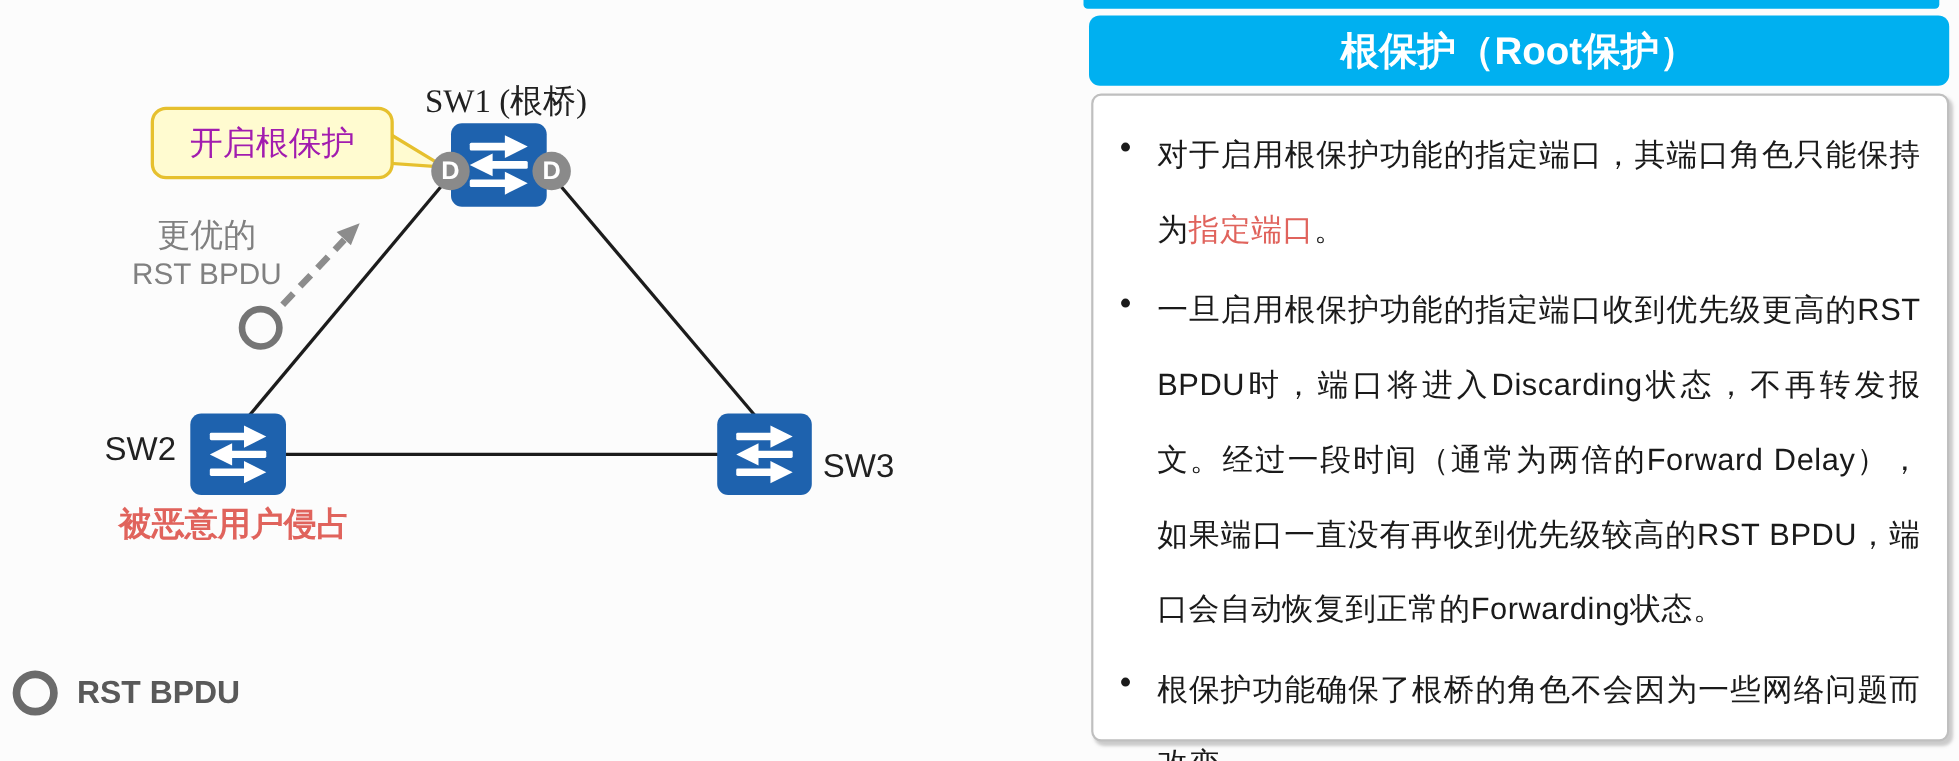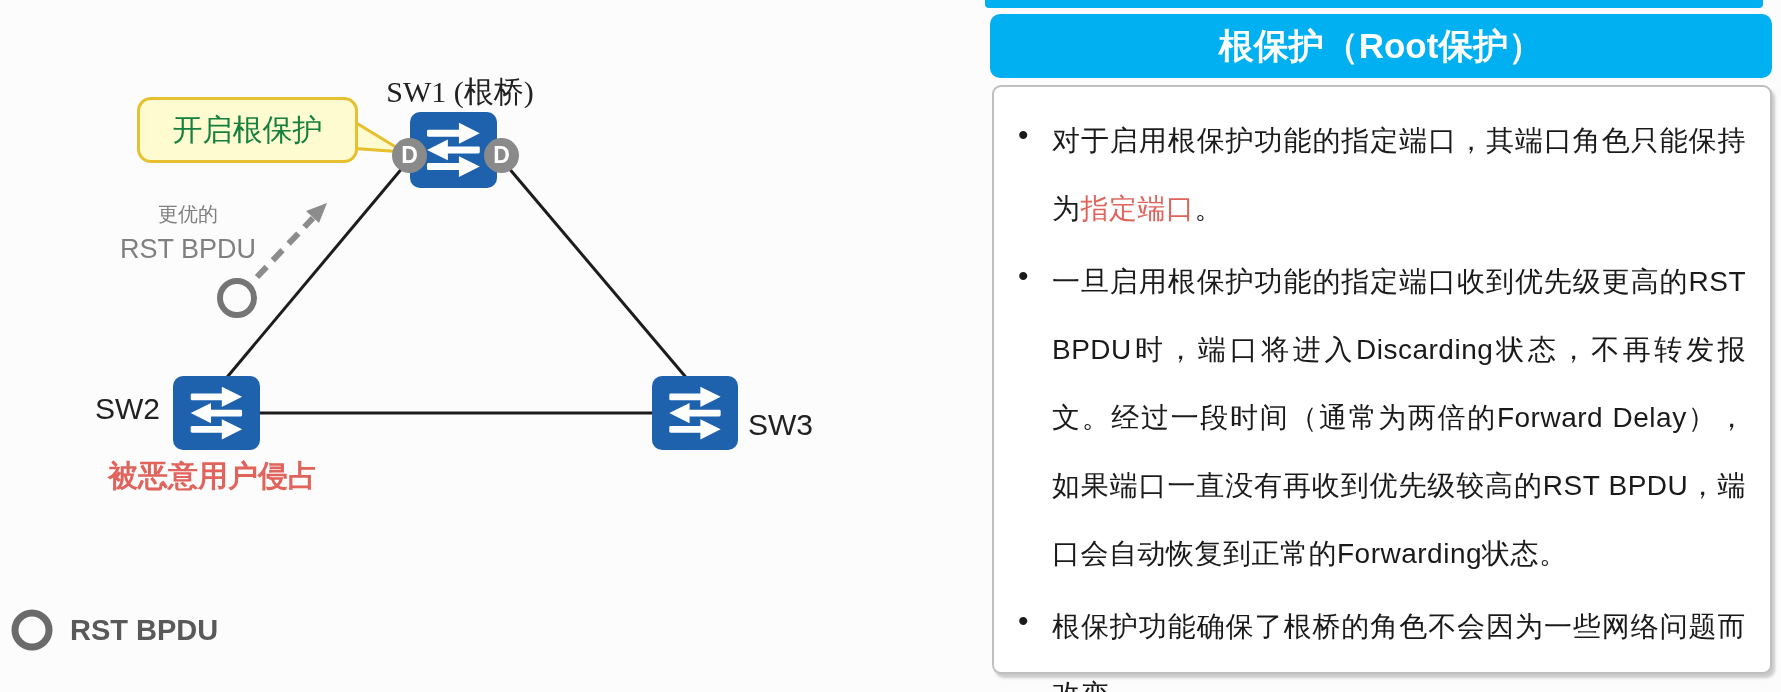--- a/index.html
+++ b/index.html
@@ -21,23 +21,23 @@
   #port-right{left:484px;top:138px;}
 
   .nodelabel{position:absolute;color:#212121;font-size:30px;white-space:nowrap;}
   #sw1-label{left:350px;top:72px;width:220px;text-align:center;font-family:Liberation Serif, serif;}
   #sw2-label{left:95px;top:392px;}
   #sw3-label{left:748px;top:408px;text-align:right;}
   #sw2-warning{position:absolute;left:108px;top:456px;font-size:30px;color:#e0635c;white-space:nowrap;font-weight:bold;}
 
   #callout{position:absolute;left:137px;top:97px;width:215px;height:60px;background:#fffbd0;
            border:3px solid #e6c02e;border-radius:14px;display:flex;align-items:center;justify-content:center;
-           font-size:30px;color:#15803d;}
+           font-size:30px;color:#a21caf;}
   #bpdu-note{position:absolute;left:108px;top:196px;width:160px;text-align:center;color:#808080;}
-  #bpdu-note .l1{font-size:20px;line-height:37px;}
+  #bpdu-note .l1{font-size:30px;line-height:37px;}
   #bpdu-note .l2{font-size:27px;line-height:32px;}
 
   #legend{position:absolute;left:8px;top:606px;display:flex;align-items:center;}
   #legend svg{width:48px;height:48px;}
   #legend .legend-text{margin-left:14px;font-size:29px;font-weight:bold;color:#595959;}
 
   
   #top-strip{position:absolute;left:985px;top:0;width:778px;height:8px;background:#00b0f0;border-radius:0 0 4px 4px;}
   #panel-title{position:absolute;left:990px;top:14px;width:782px;height:64px;background:#00b0f0;border-radius:10px;
                display:flex;align-items:center;justify-content:center;color:#fff;font-weight:bold;font-size:35px;}

